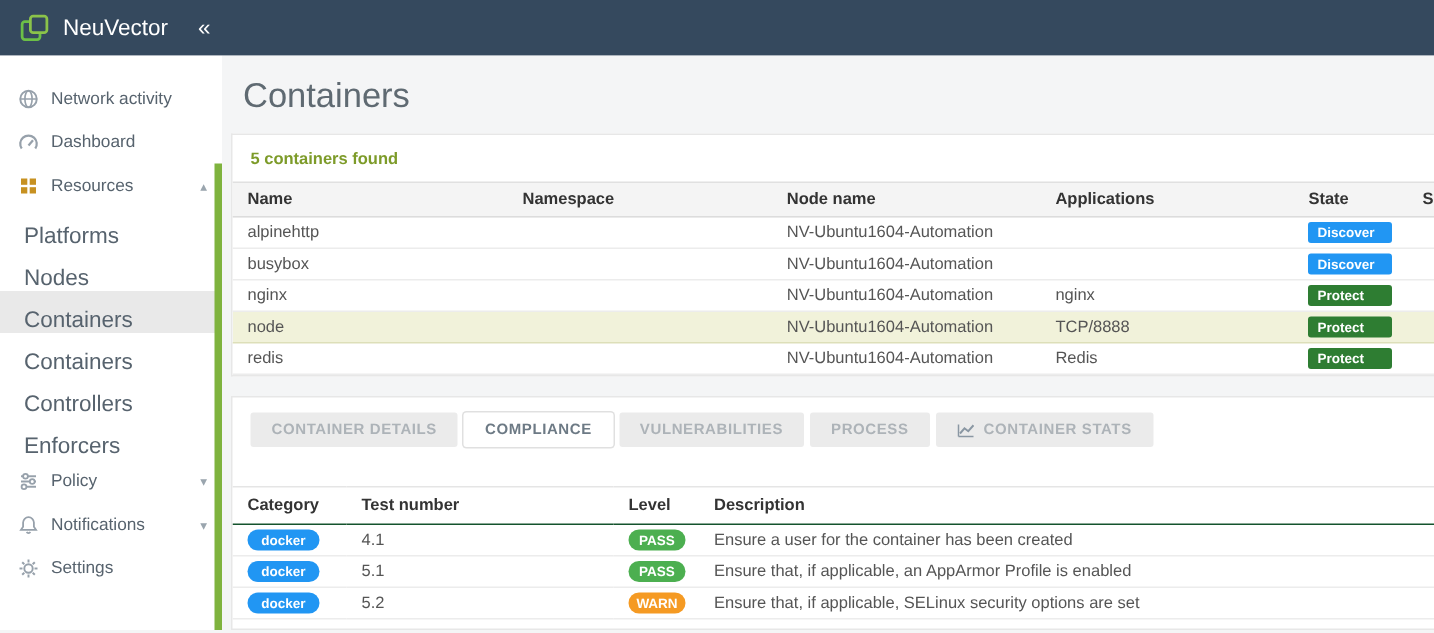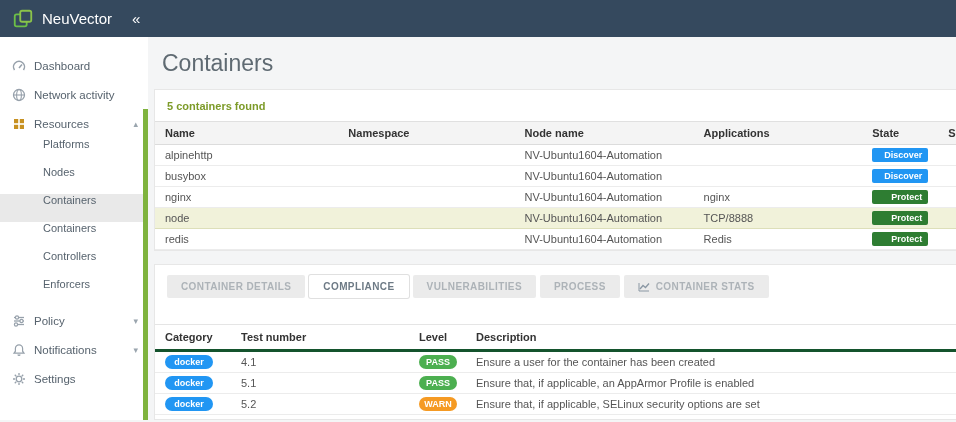--- a/index.html
+++ b/index.html
@@ -14,52 +14,52 @@
 
   .shell { flex:1; display:flex; overflow:hidden; }
 
   
   .sidebar { width:148px; background:#ffffff; position:relative; padding-top:14px; flex:0 0 auto; overflow:hidden; }
   .accent-strip { position:absolute; right:0; top:72px; bottom:0; width:5px; background:#7fb33e; }
   .nav-item { display:flex; align-items:center; height:29px; padding:0 10px 0 12px; font-size:11.5px; color:#57636e; cursor:pointer; }
   .nav-item .icon { width:22px; color:#97a1ab; display:inline-flex; align-items:center; }
   .nav-item .icon.amber { color:#c79121; }
   .nav-item .caret { margin-left:auto; font-size:9px; color:#9aa5ae; }
-  .sub-item { padding-left:43px; height:28px; display:flex; align-items:flex-start; font-size:11px; color:#57636e; cursor:pointer; }
+  .sub-item { padding-left:16px; height:28px; display:flex; align-items:flex-end; font-size:15px; color:#57636e; cursor:pointer; }
   .sub-item.selected { background:#e9e9e9; }
 
   
   .main { flex:1; display:flex; flex-direction:column; overflow:hidden; background:#f4f5f6; }
   .page-title { font-size:23px; color:#5f6a72; padding:13px 0 12px 14px; font-weight:400; }
 
   .card { background:#ffffff; margin-left:6px; overflow:hidden; }
   .card1 { border:1px solid #e7e7e7; border-right:none; }
   .card2 { margin-top:13px; flex:1; border:1px solid #e7e7e7; border-right:none; padding-top:10px; }
 
   .count-text { font-size:11px; font-weight:bold; color:#7d9b29; padding:10px 0 9px 12px; }
 
   table { border-collapse:collapse; table-layout:fixed; }
   .ctable { min-width:862px; font-size:11px; color:#555; }
   .ctable th { text-align:left; font-size:11px; color:#333; background:#f4f4f4; border-top:1px solid #e0e0e0; border-bottom:1px solid #dcdcdc; padding:5px 10px; height:20px; white-space:nowrap; }
   .ctable td { padding:3px 10px; height:19px; border-bottom:1px solid #ececec; white-space:nowrap; overflow:hidden; }
   .ctable tr.selected td { background:#f1f2da; border-top:1px solid #dddfb9; border-bottom:1px solid #dddfb9; }
 
-  .state-btn { display:inline-block; min-width:56px; text-align:right; padding:2px 6px; border-radius:2px; color:#fff; font-size:9px; font-weight:bold; cursor:pointer; }
+  .state-btn { display:inline-block; min-width:56px; text-align:left; padding:2px 6px; border-radius:2px; color:#fff; font-size:9px; font-weight:bold; cursor:pointer; }
   .state-discover { background:#2196f3; }
   .state-protect { background:#2e7d32; }
 
   
   .tabs { display:flex; padding-left:12px; }
   .tab { background:#ebebeb; color:#adb3b8; font-size:10px; font-weight:bold; letter-spacing:0.4px; padding:6px 14px; margin-right:4px; border-radius:2px; display:flex; align-items:center; gap:6px; cursor:pointer; white-space:nowrap; }
   .tab.active { background:#ffffff; color:#6d7a85; box-shadow:0 0 0 1px #e0e0e0; }
   .tab .tab-icon { display:inline-flex; align-items:center; }
 
   
   .comp { width:100%; min-width:780px; font-size:11px; color:#555; margin-top:26px; }
-  .comp th { text-align:left; font-size:11px; color:#333; border-top:1px solid #e5e5e5; border-bottom:3px solid #14532d; padding:6px 10px; height:20px; white-space:nowrap; background:#fff; }
+  .comp th { text-align:left; font-size:11px; color:#333; border-top:1px solid #e5e5e5; border-bottom:1px solid #14532d; padding:6px 10px; height:20px; white-space:nowrap; background:#fff; }
   .comp td { padding:3px 10px; height:20px; border-bottom:1px solid #ececec; white-space:nowrap; overflow:hidden; }
 
   .badge { display:inline-block; min-width:48px; text-align:center; padding:2px 6px; border-radius:8px; color:#fff; font-size:9px; font-weight:bold; }
   .badge-blue { background:#2196f3; }
   .lvl { display:inline-block; min-width:38px; text-align:center; padding:2px 5px; border-radius:8px; color:#fff; font-size:9px; font-weight:bold; }
   .lvl-pass { background:#4caf50; }
   .lvl-warn { background:#f59a23; }
   .hl { background:#ffff00; color:#555; padding:1px 2px; }
 
   svg { display:block; }
@@ -83,36 +83,36 @@
   </div>
 
   <div class="shell">
 
     <div class="sidebar">
       <div class="accent-strip"></div>
 
       <div class="nav-item">
         <span class="icon">
           <svg width="14" height="14" viewBox="0 0 14 14">
-              <path d="M2.5 11 A5.5 5.5 0 1 1 11.5 11" fill="none" stroke="currentColor" stroke-width="1.5"></path>
-              <line x1="7" y1="9" x2="10" y2="5.5" stroke="currentColor" stroke-width="1.5"></line>
-            </svg>
-        </span>
-        <span>Dashboard</span>
-      </div>
-
-      <div class="nav-item">
-        <span class="icon">
-          <svg width="14" height="14" viewBox="0 0 14 14">
               <circle cx="7" cy="7" r="5.5" fill="none" stroke="currentColor" stroke-width="1.3"></circle>
               <ellipse cx="7" cy="7" rx="2.4" ry="5.5" fill="none" stroke="currentColor" stroke-width="1.1"></ellipse>
               <line x1="1.5" y1="7" x2="12.5" y2="7" stroke="currentColor" stroke-width="1.1"></line>
             </svg>
         </span>
         <span>Network activity</span>
+      </div>
+
+      <div class="nav-item">
+        <span class="icon">
+          <svg width="14" height="14" viewBox="0 0 14 14">
+              <path d="M2.5 11 A5.5 5.5 0 1 1 11.5 11" fill="none" stroke="currentColor" stroke-width="1.5"></path>
+              <line x1="7" y1="9" x2="10" y2="5.5" stroke="currentColor" stroke-width="1.5"></line>
+            </svg>
+        </span>
+        <span>Dashboard</span>
       </div>
 
       <div class="nav-item">
         <span class="icon amber">
           <svg width="14" height="14" viewBox="0 0 14 14">
               <rect x="2" y="2" width="4.2" height="4.2" fill="currentColor"></rect>
               <rect x="7.8" y="2" width="4.2" height="4.2" fill="currentColor"></rect>
               <rect x="2" y="7.8" width="4.2" height="4.2" fill="currentColor"></rect>
               <rect x="7.8" y="7.8" width="4.2" height="4.2" fill="currentColor"></rect>
             </svg>

